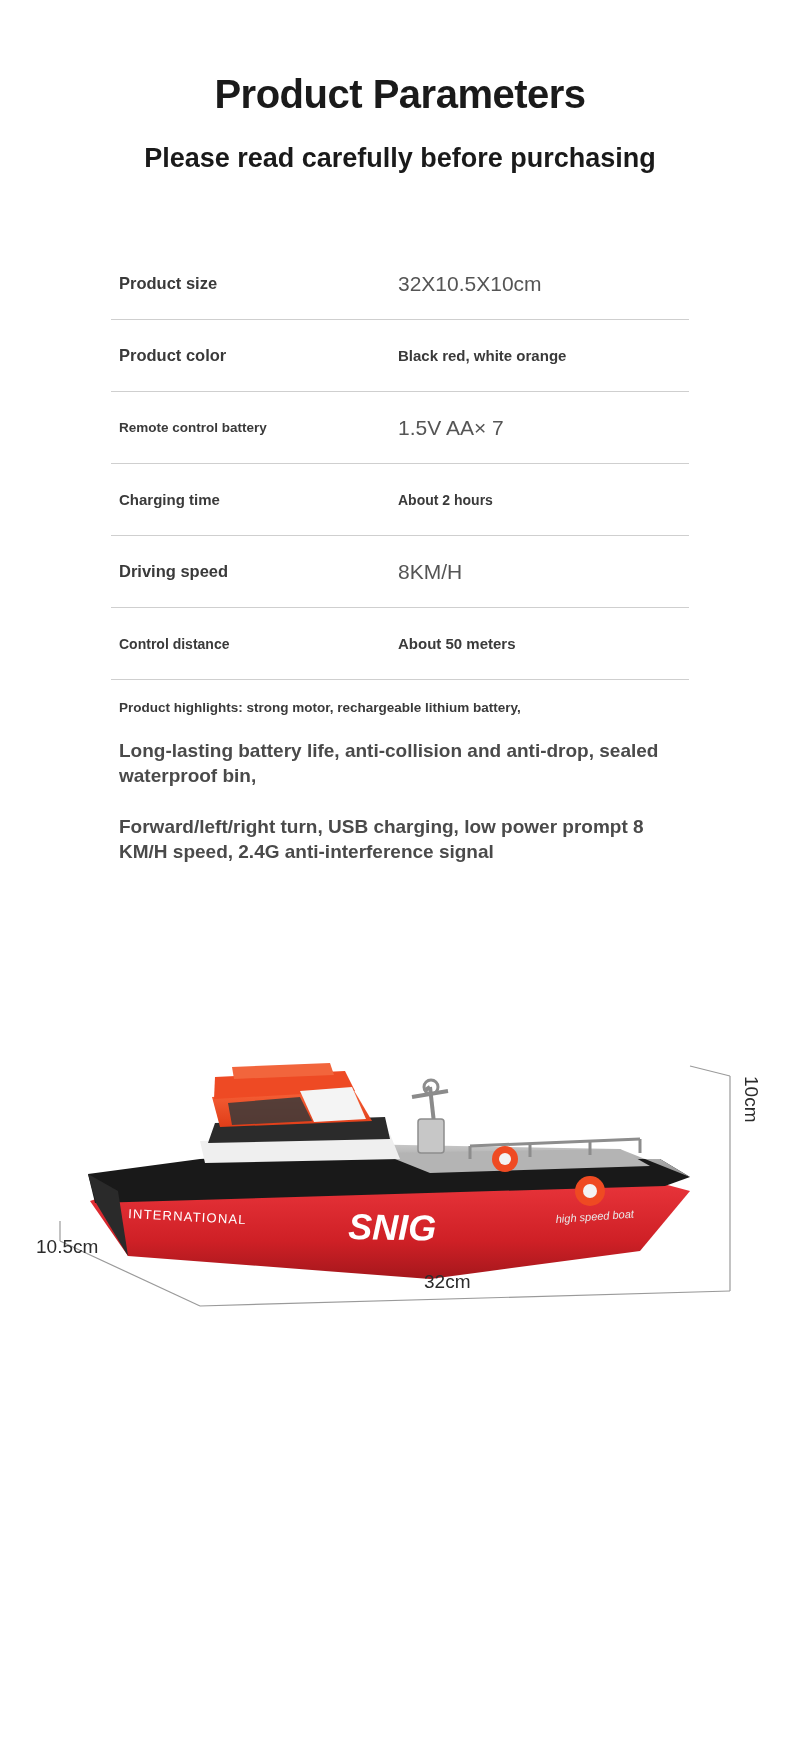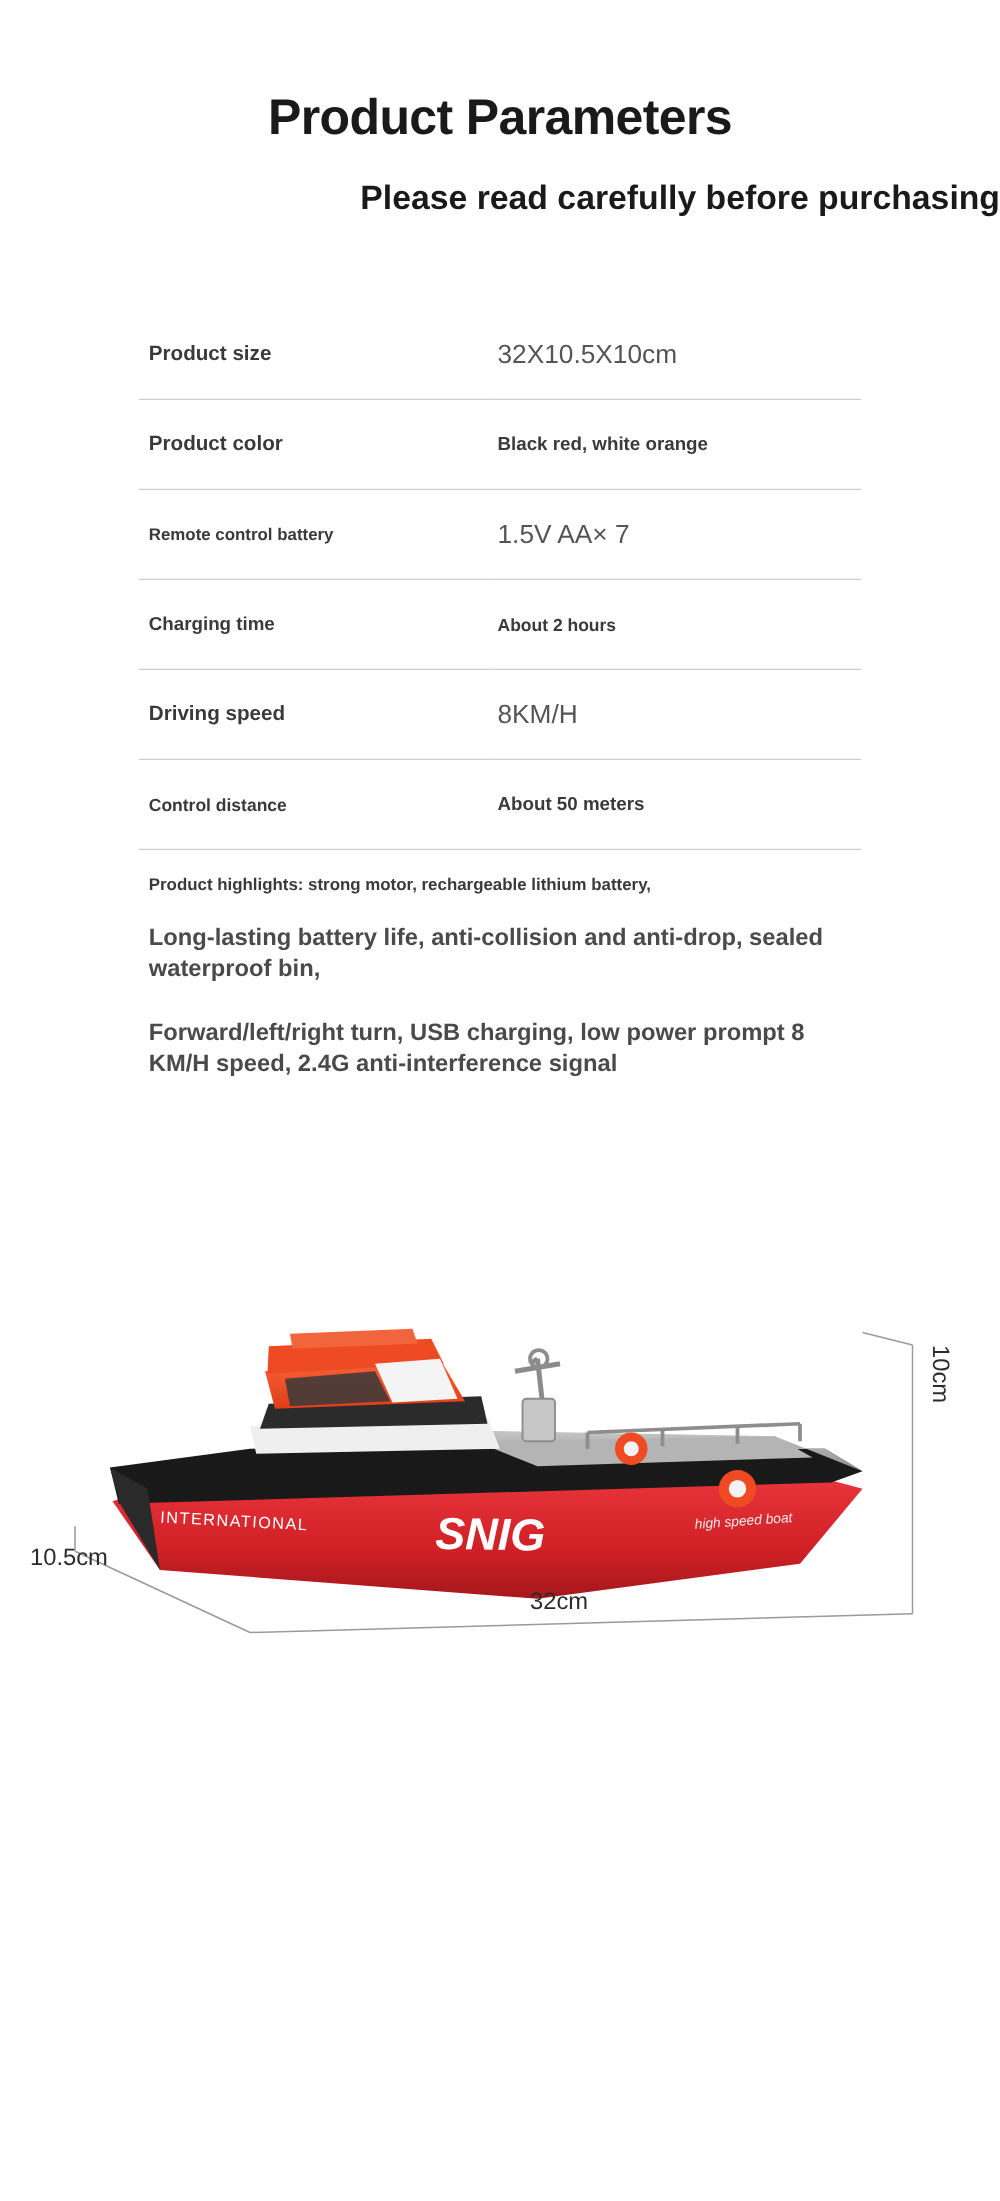--- a/index.html
+++ b/index.html
@@ -23,21 +23,21 @@
   .title {
     text-align: center;
     font-size: 40px;
     font-weight: bold;
     letter-spacing: -0.5px;
     margin: 0;
     padding-top: 72px;
     color: #1a1a1a;
   }
   .subtitle {
-    text-align: right;
+    text-align: center;
     font-size: 27px;
     font-weight: bold;
     margin: 0;
     padding-top: 26px;
     color: #1a1a1a;
   }
   .spec-table {
     margin: 74px auto 0 auto;
     width: 578px;
     border-collapse: collapse;
@@ -97,21 +97,21 @@
     margin-top: 26px;
   }
   svg.boat { display:block; }
   .dim-label {
     position: absolute;
     font-size: 19px;
     color: #2b2b2b;
     font-family: "Liberation Sans", sans-serif;
   }
   .dim-width  { left: 424px; top: 380px; }
-  .dim-depth  { left: 24px;  top: 345px; }
+  .dim-depth  { left: 36px;  top: 345px; }
   .dim-height {
     left: 740px; top: 185px;
     writing-mode: vertical-rl;
     text-orientation: mixed;
   }
 </style>
 </head>
 <body>
 
 <div class="page">

